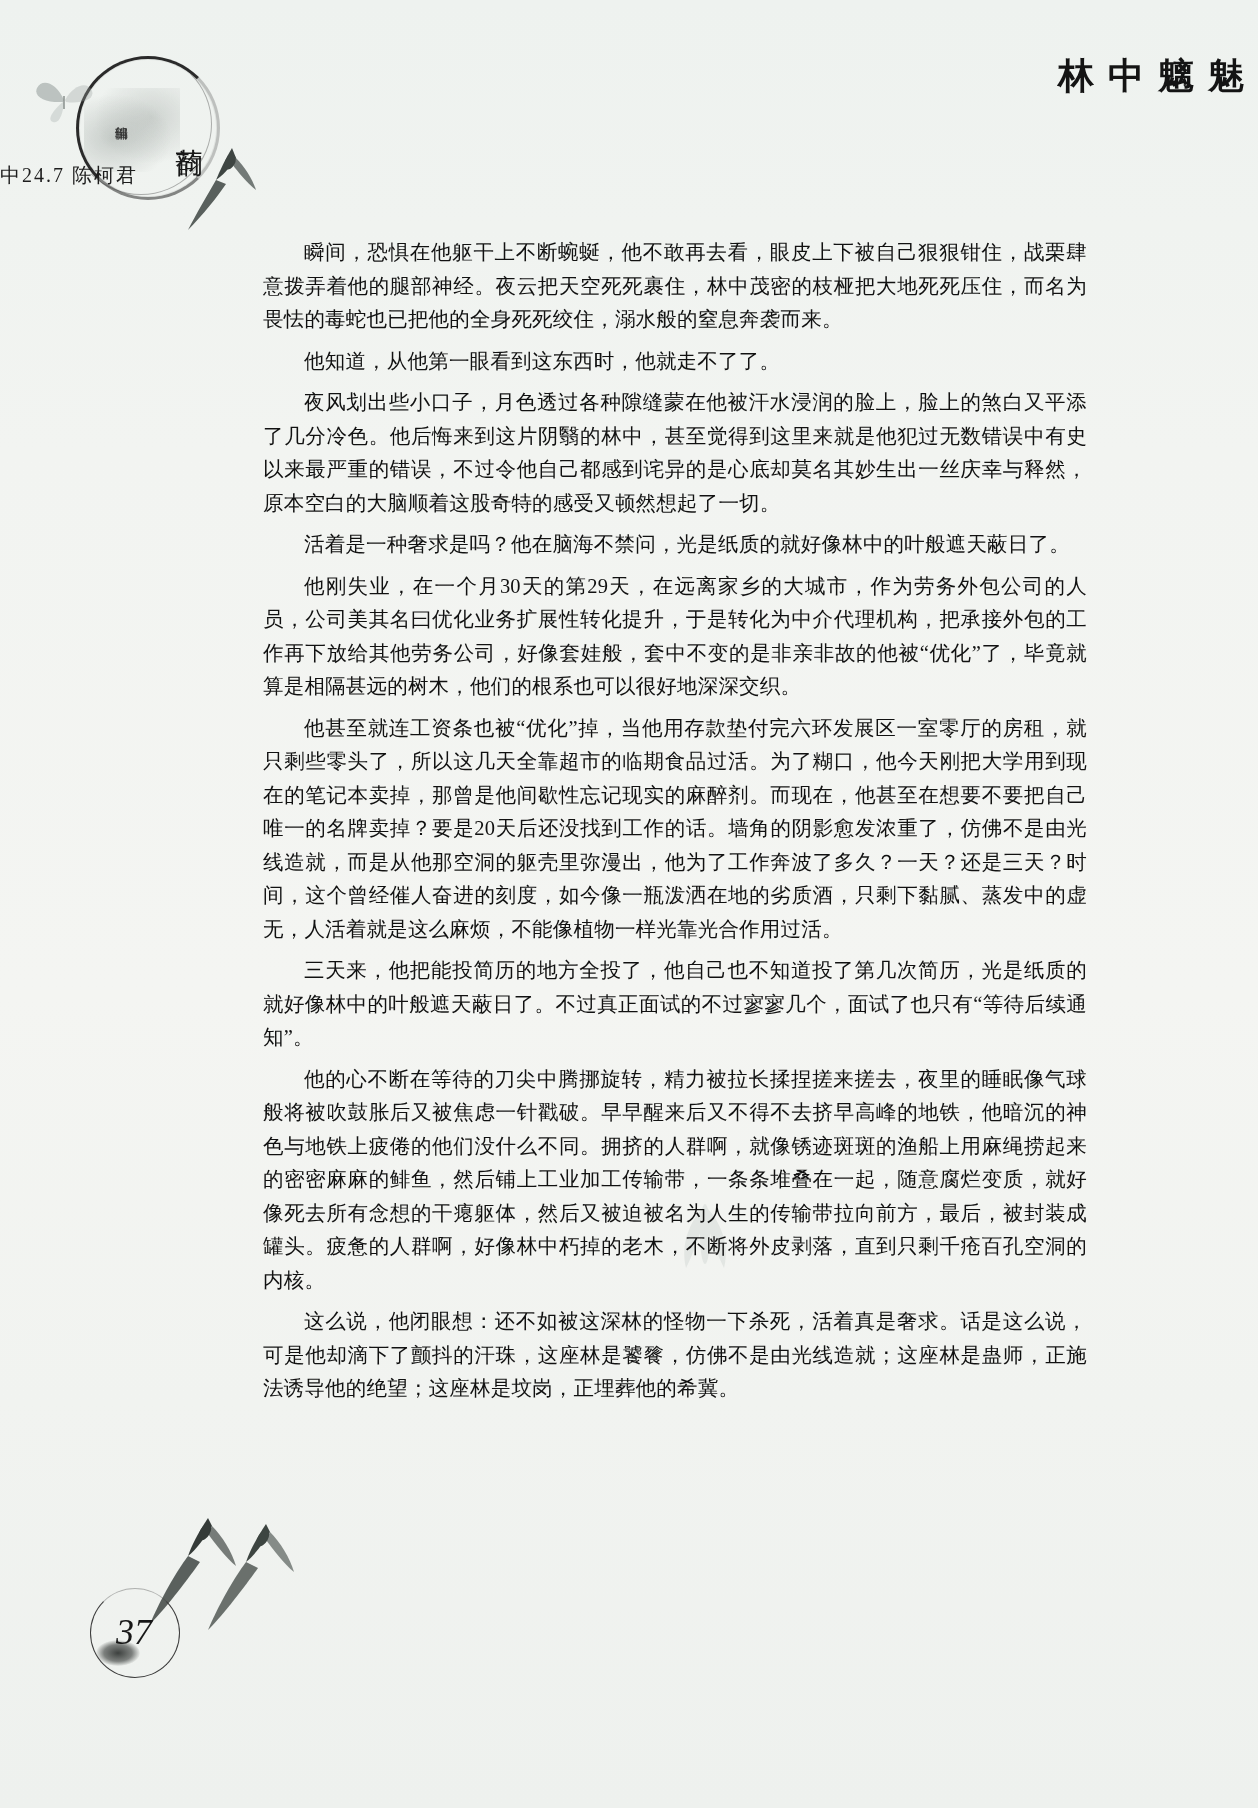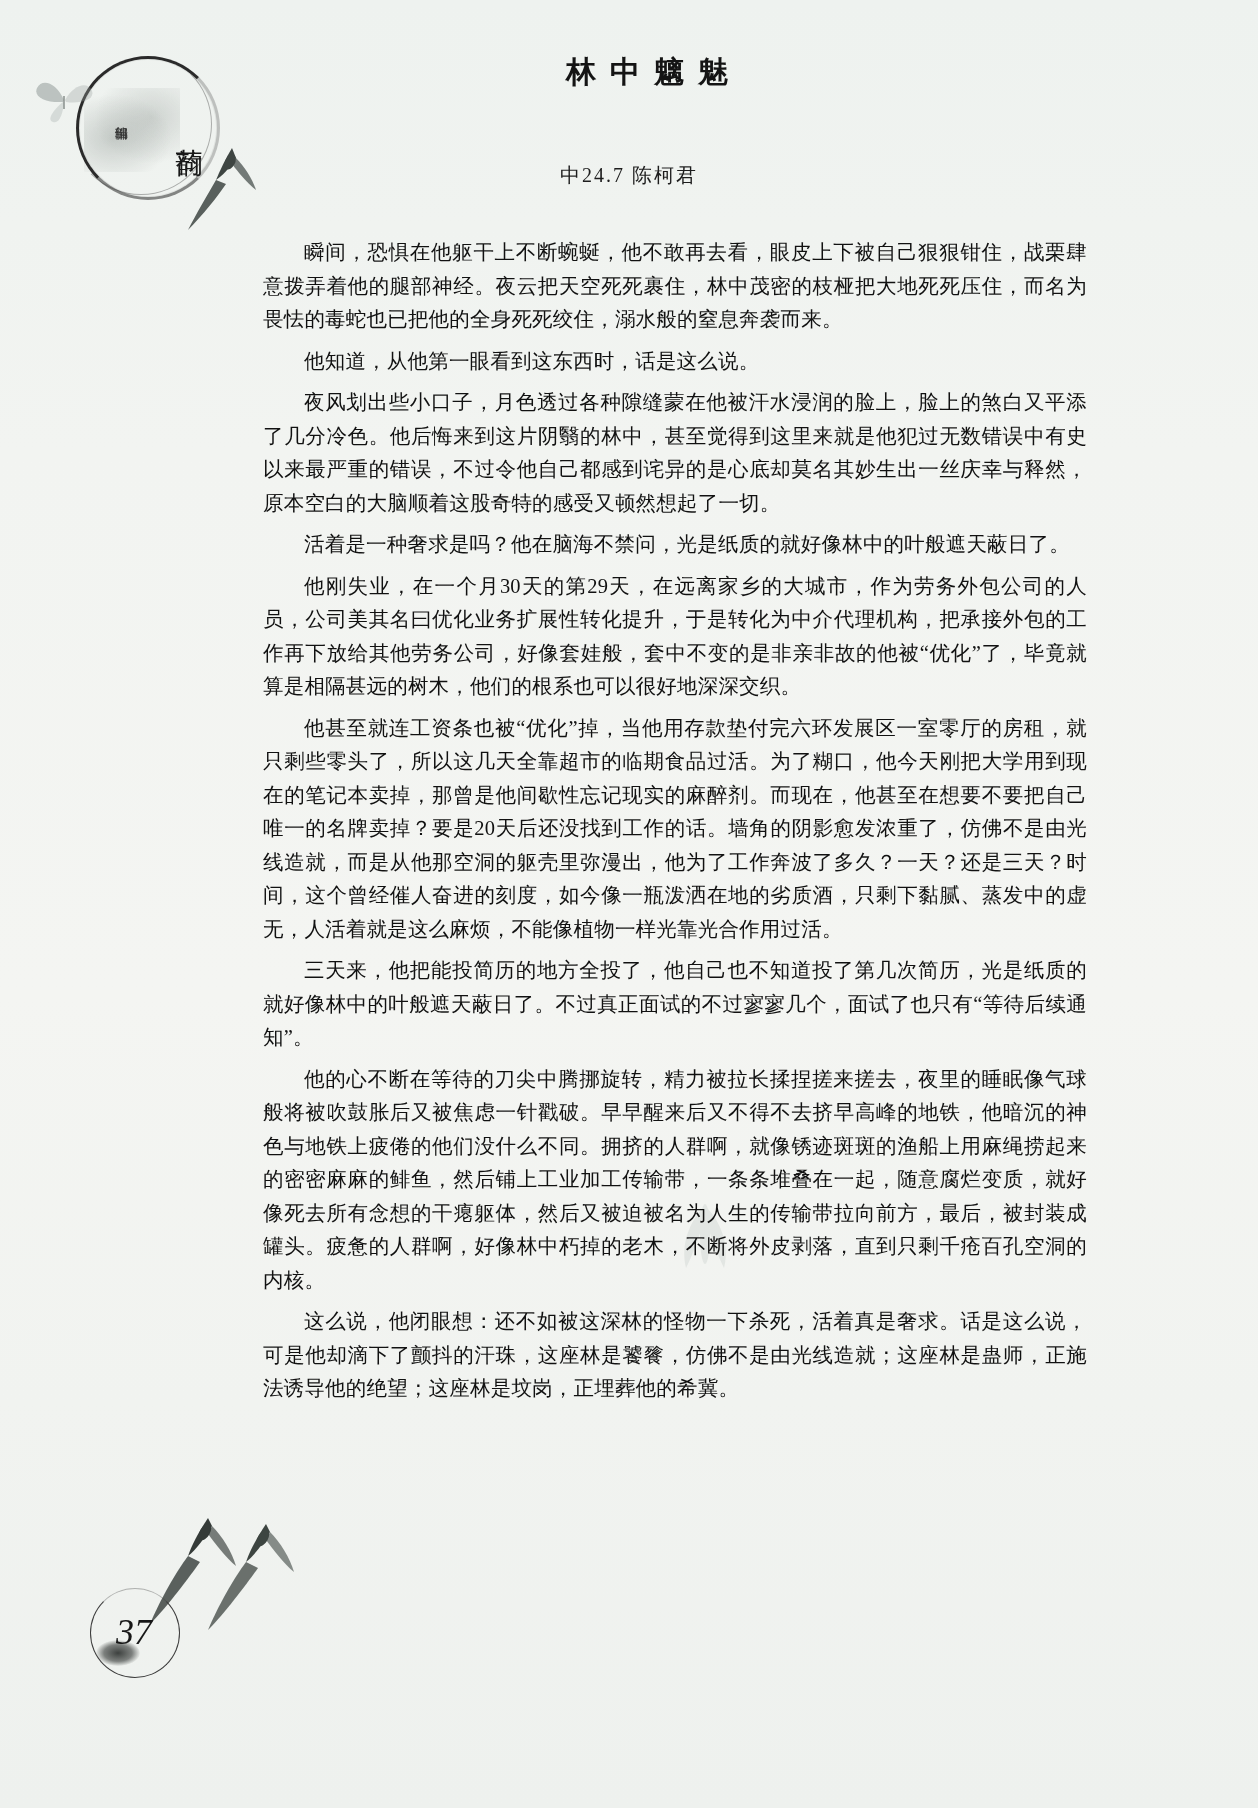--- a/index.html
+++ b/index.html
@@ -106,35 +106,34 @@
     height: 92px;
     opacity: 0.92;
   }
 
   
   .title {
     position: absolute;
     left: 0;
     right: 0;
     top: 52px;
-    text-align: center;
-    font-family: "Liberation Serif", serif;
-    font-size: 30px;
+    text-align: right;
+    font-family: "Liberation Serif", serif;
+    font-size: 36px;
     letter-spacing: 14px;
     color: #141414;
     font-weight: 700;
     text-indent: 14px;
     margin-left: 36px;
   }
   .byline {
     position: absolute;
     left: 0;
     right: 0;
     top: 162px;
-    text-align: center;
     font-size: 20px;
     color: #1d1d1d;
     letter-spacing: 2px;
     font-family: "Liberation Serif", serif;
   }
 
   
   .body-col {
     position: absolute;
     left: 255px;
@@ -240,21 +239,21 @@
   <svg class="faint-moth" viewBox="0 0 90 120">
     <g fill="#c8cfcb" opacity="0.75">
       <path d="M45 20 C30 34, 20 58, 26 82 C34 66, 42 44, 45 28 Z"></path>
       <path d="M45 20 C60 34, 70 58, 64 82 C56 66, 48 44, 45 28 Z"></path>
       <ellipse cx="45" cy="48" rx="5" ry="30"></ellipse>
     </g>
   </svg>
 
   <div class="body-col">
     <p>瞬间，恐惧在他躯干上不断蜿蜒，他不敢再去看，眼皮上下被自己狠狠钳住，战栗肆意拨弄着他的腿部神经。夜云把天空死死裹住，林中茂密的枝桠把大地死死压住，而名为畏怯的毒蛇也已把他的全身死死绞住，溺水般的窒息奔袭而来。</p>
-    <p>他知道，从他第一眼看到这东西时，话是这么说。</p>
+    <p>他知道，从他第一眼看到这东西时，他就走不了了。</p>
     <p>夜风划出些小口子，月色透过各种隙缝蒙在他被汗水浸润的脸上，脸上的煞白又平添了几分冷色。他后悔来到这片阴翳的林中，甚至觉得到这里来就是他犯过无数错误中有史以来最严重的错误，不过令他自己都感到诧异的是心底却莫名其妙生出一丝庆幸与释然，原本空白的大脑顺着这股奇特的感受又顿然想起了一切。</p>
     <p>活着是一种奢求是吗？他在脑海不禁问，光是纸质的就好像林中的叶般遮天蔽日了。</p>
     <p>他刚失业，在一个月30天的第29天，在远离家乡的大城市，作为劳务外包公司的人员，公司美其名曰优化业务扩展性转化提升，于是转化为中介代理机构，把承接外包的工作再下放给其他劳务公司，好像套娃般，套中不变的是非亲非故的他被“优化”了，毕竟就算是相隔甚远的树木，他们的根系也可以很好地深深交织。</p>
     <p>他甚至就连工资条也被“优化”掉，当他用存款垫付完六环发展区一室零厅的房租，就只剩些零头了，所以这几天全靠超市的临期食品过活。为了糊口，他今天刚把大学用到现在的笔记本卖掉，那曾是他间歇性忘记现实的麻醉剂。而现在，他甚至在想要不要把自己唯一的名牌卖掉？要是20天后还没找到工作的话。墙角的阴影愈发浓重了，仿佛不是由光线造就，而是从他那空洞的躯壳里弥漫出，他为了工作奔波了多久？一天？还是三天？时间，这个曾经催人奋进的刻度，如今像一瓶泼洒在地的劣质酒，只剩下黏腻、蒸发中的虚无，人活着就是这么麻烦，不能像植物一样光靠光合作用过活。</p>
     <p>三天来，他把能投简历的地方全投了，他自己也不知道投了第几次简历，光是纸质的就好像林中的叶般遮天蔽日了。不过真正面试的不过寥寥几个，面试了也只有“等待后续通知”。</p>
     <p>他的心不断在等待的刀尖中腾挪旋转，精力被拉长揉捏搓来搓去，夜里的睡眠像气球般将被吹鼓胀后又被焦虑一针戳破。早早醒来后又不得不去挤早高峰的地铁，他暗沉的神色与地铁上疲倦的他们没什么不同。拥挤的人群啊，就像锈迹斑斑的渔船上用麻绳捞起来的密密麻麻的鲱鱼，然后铺上工业加工传输带，一条条堆叠在一起，随意腐烂变质，就好像死去所有念想的干瘪躯体，然后又被迫被名为人生的传输带拉向前方，最后，被封装成罐头。疲惫的人群啊，好像林中朽掉的老木，不断将外皮剥落，直到只剩千疮百孔空洞的内核。</p>
     <p>这么说，他闭眼想：还不如被这深林的怪物一下杀死，活着真是奢求。话是这么说，可是他却滴下了颤抖的汗珠，这座林是饕餮，仿佛不是由光线造就；这座林是蛊师，正施法诱导他的绝望；这座林是坟岗，正埋葬他的希冀。</p>
   </div>
 
   <svg class="swallow-pair" viewBox="0 0 200 130">

